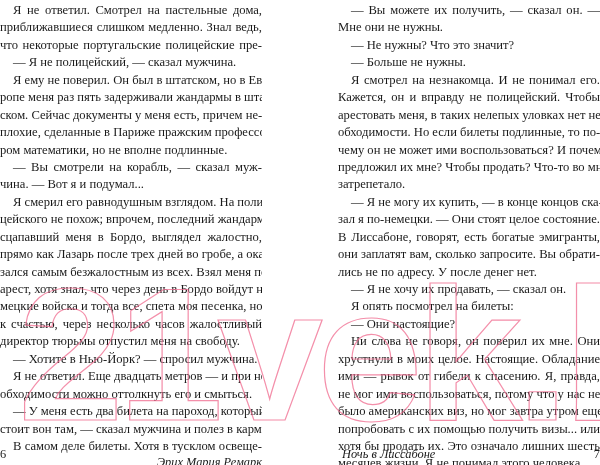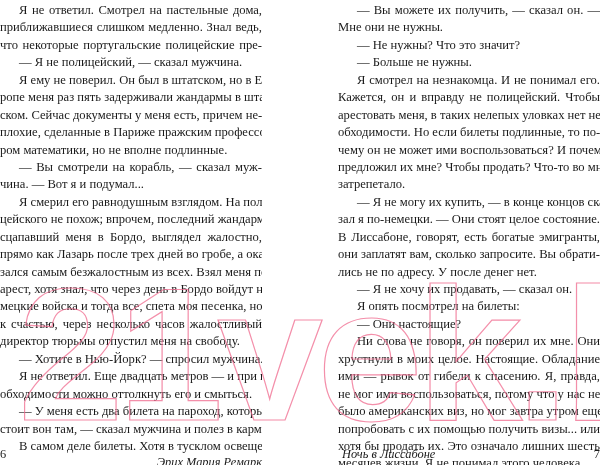--- a/index.html
+++ b/index.html
@@ -30,21 +30,21 @@
 
   .line {
     font-size: 12.6px;
     line-height: 17.45px;
     height: 17.45px;
     white-space: nowrap;
     text-align: justify;
     text-align-last: justify;
     overflow: hidden;
   }
-  .line.indent { padding-left: 19px; }
+  .line.indent { padding-left: 13px; }
   .line.last { text-align-last: left; }
 
   .footer {
     position: absolute;
     top: 446px;
     font-size: 12.4px;
     line-height: 16px;
     white-space: nowrap;
   }
   .footer .folio { font-style: normal; }

